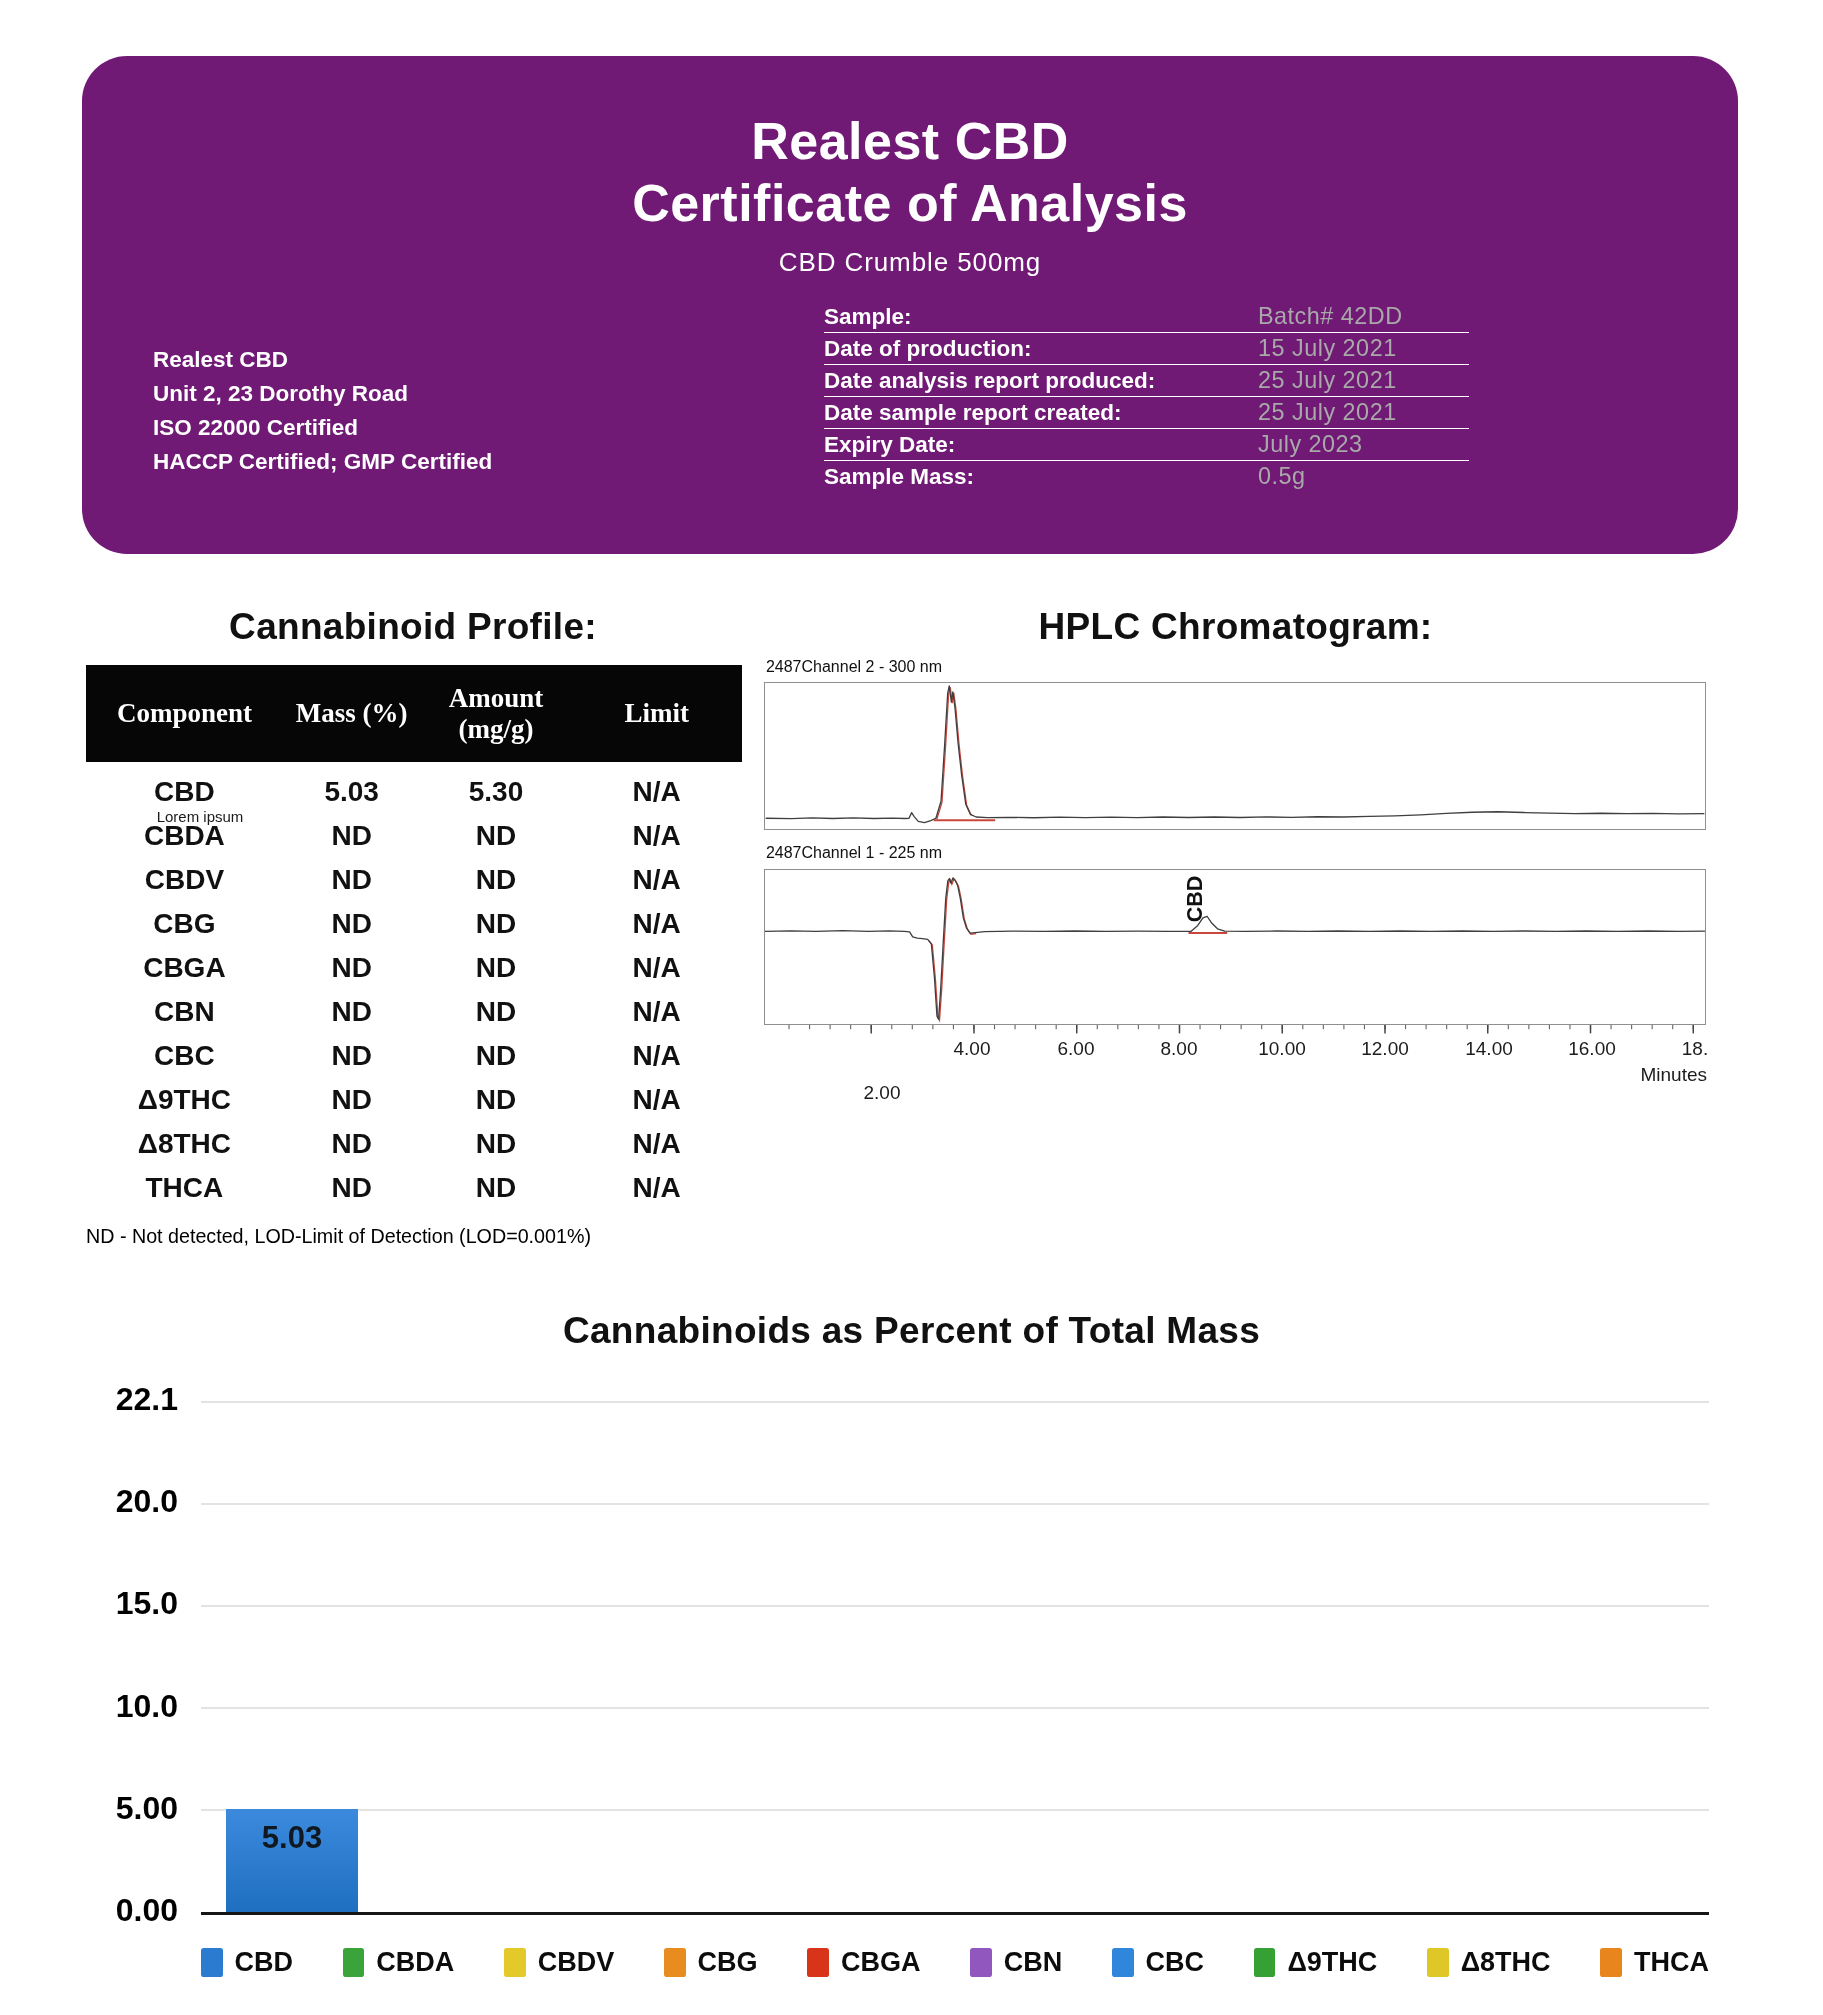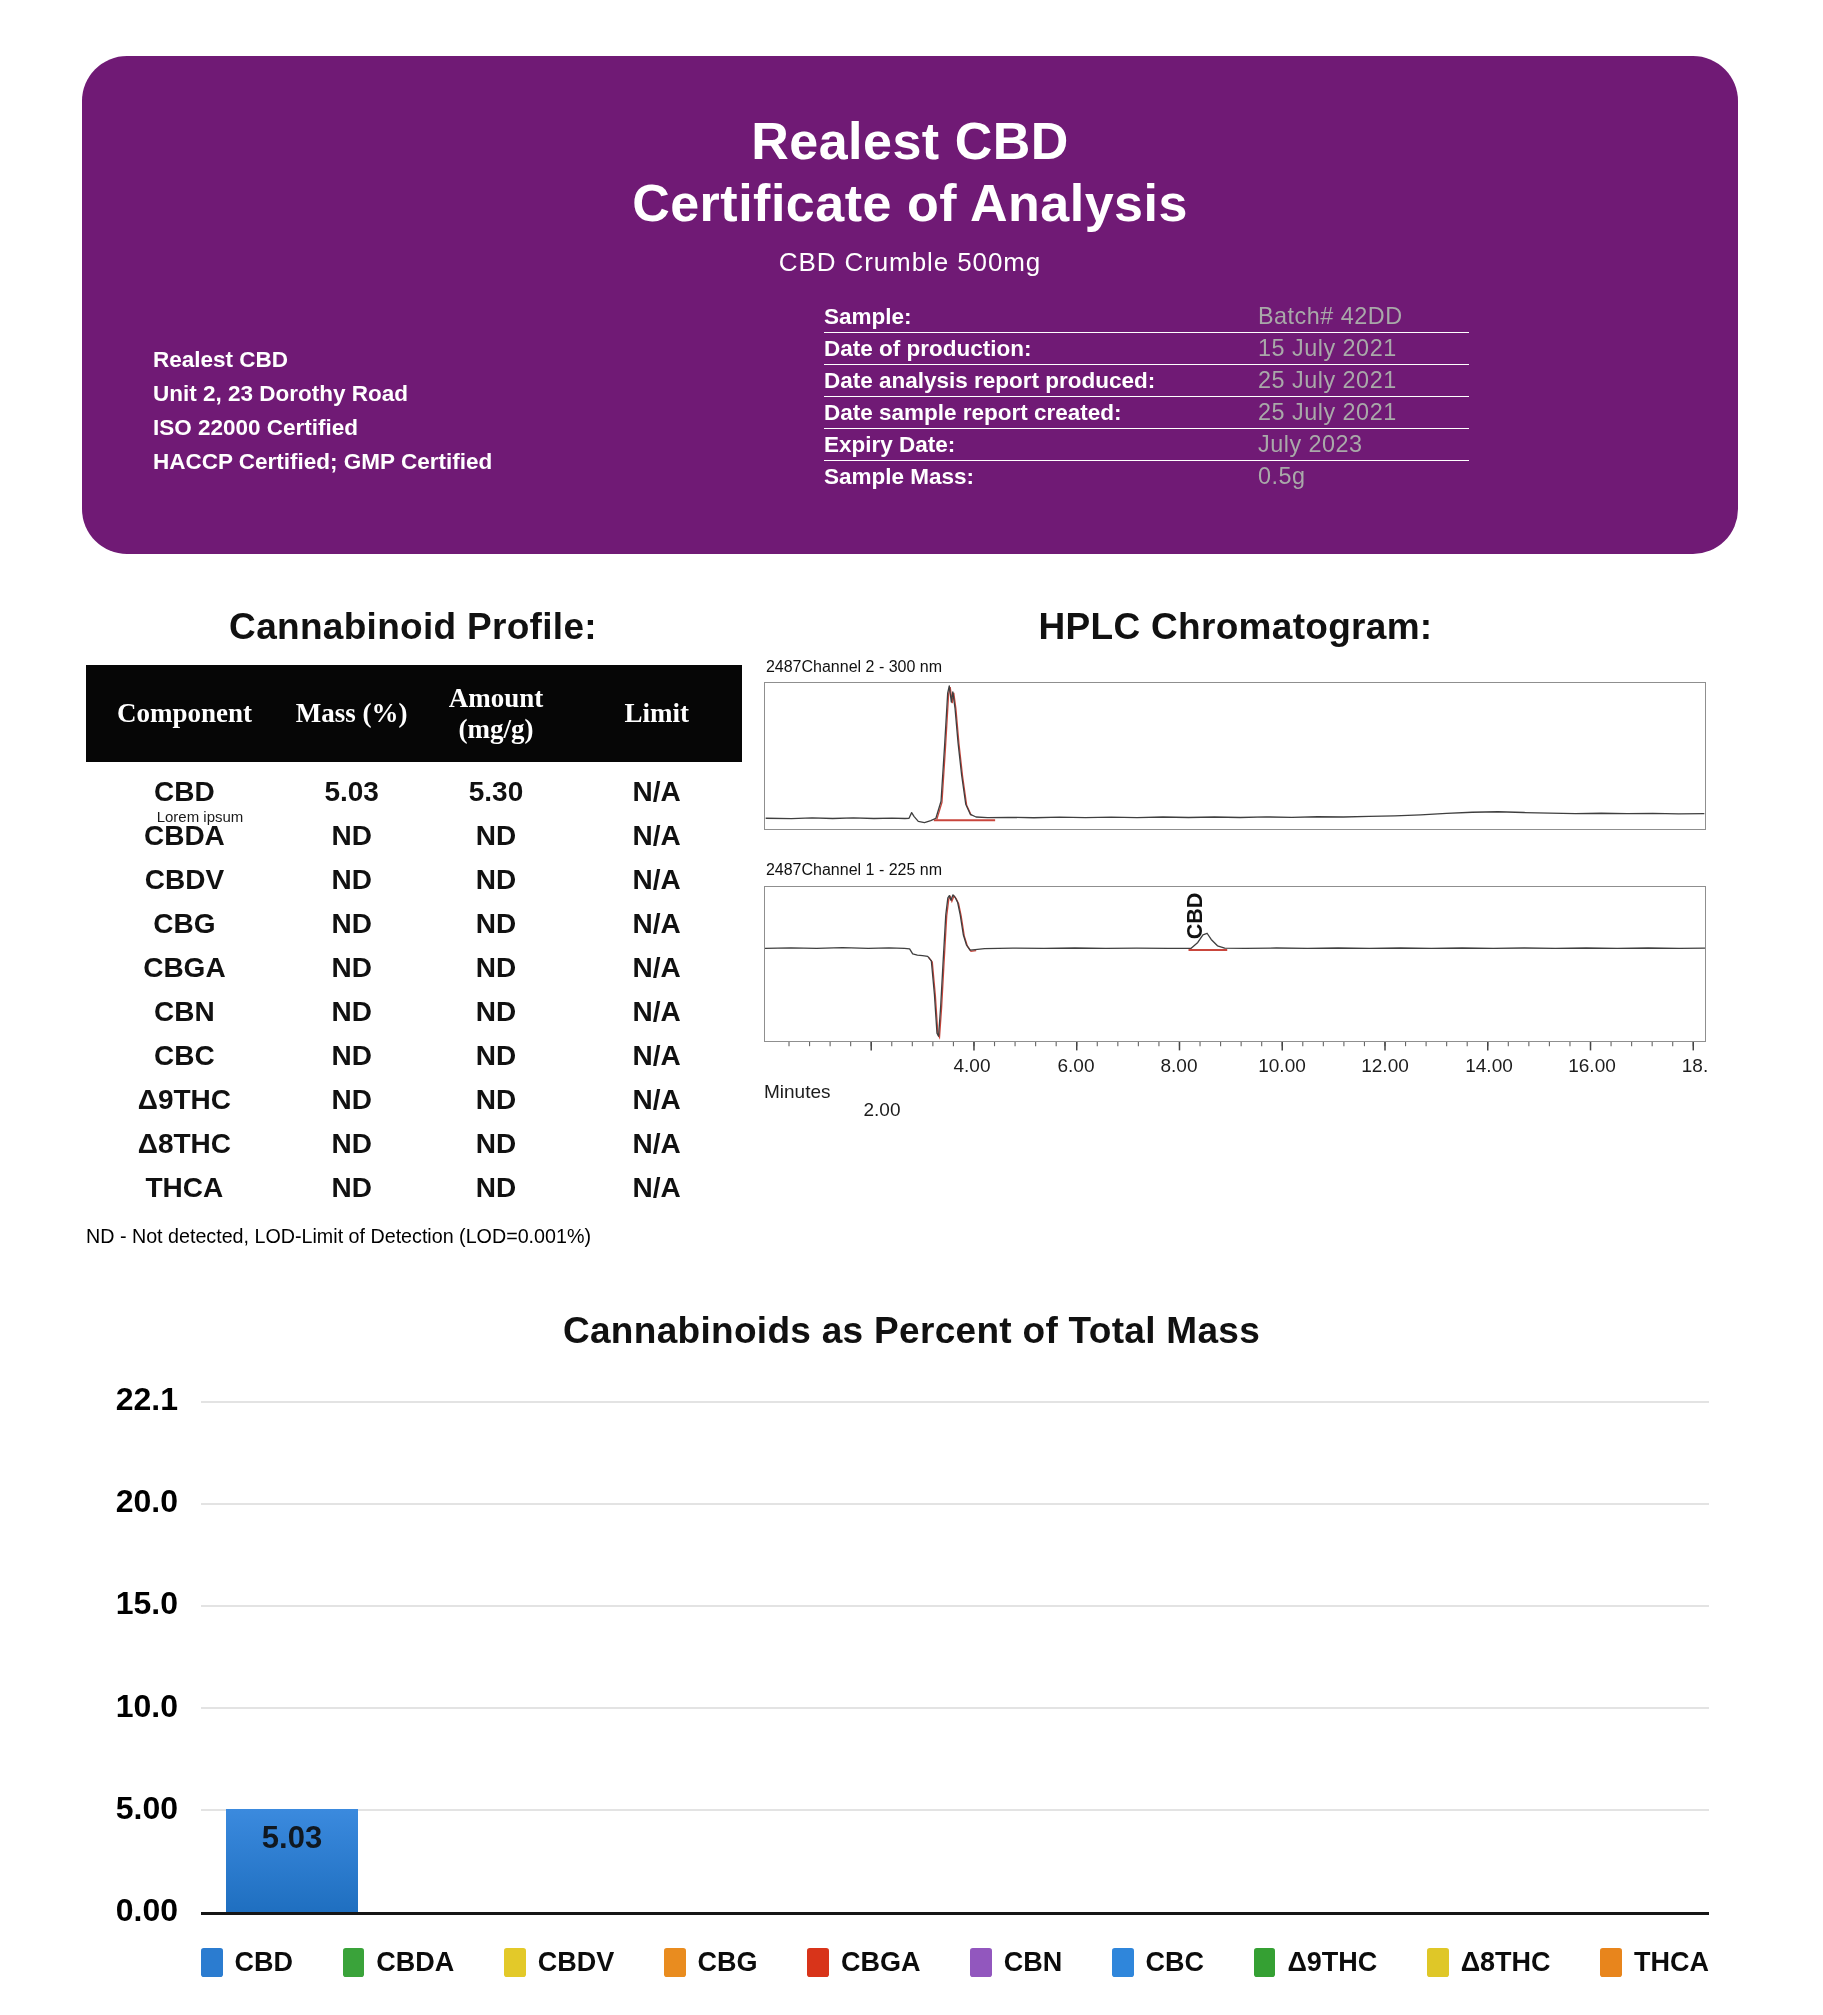--- a/index.html
+++ b/index.html
@@ -27,26 +27,26 @@
   .phead{background:#060606;color:#fff;height:97px;display:grid;grid-template-columns:30% 21% 23% 26%;
     align-items:center;text-align:center;font-family:"Liberation Serif", serif;font-weight:700;font-size:27px;line-height:31px;}
   .pbody{margin-top:7.5px;}
   .prow{display:grid;grid-template-columns:30% 21% 23% 26%;text-align:center;font-weight:700;font-size:28px;height:44px;align-items:center;}
   .pcell{position:relative;}
   .pnote{position:absolute;left:50%;transform:translateX(-32%);top:-12px;font-size:15px;font-weight:400;color:#1a1a1a;white-space:nowrap;}
   .pfoot{margin-top:15px;font-size:19.7px;font-weight:400;color:#000;text-align:left;}
   
   .hplc{position:absolute;left:764px;top:658px;width:943px;}
   .chlabel{font-size:16px;color:#101010;margin:0 0 4.7px 1.9px;height:19.7px;}
-  .chlabel.second{margin-top:31px;}
+  .chlabel.second{margin-top:14px;}
   .chbox{border:1.9px solid #8f8f8f;background:#fff;width:940px;position:relative;}
   .chbox svg{display:block;}
   .axis-wrap{position:relative;width:943px;height:66px;}
   .xticklab{position:absolute;font-size:19px;color:#1c1c1c;width:84px;text-align:center;top:13px;}
-  .minutes{position:absolute;top:39px;width:100%;text-align:left;font-size:19px;color:#1c1c1c;}
+  .minutes{position:absolute;top:39px;width:100%;text-align:right;font-size:19px;color:#1c1c1c;}
   
   .chart{position:absolute;left:0;top:1310px;width:1823px;height:693px;}
   .chart-title{width:100%;text-align:center;font-size:37px;font-weight:800;letter-spacing:0.3px;}
   .plot{position:absolute;left:201px;top:91px;width:1508px;height:511px;border-bottom:3.7px solid #161616;}
   .gridline{position:absolute;left:0;width:100%;height:1.9px;background:#e3e3e3;}
   .ylab{position:absolute;left:0;width:178px;text-align:right;font-size:32px;font-weight:800;color:#000;}
   .bar{position:absolute;bottom:0;text-align:center;}
   .bar-label{font-size:31px;font-weight:800;color:#101820;padding-top:11.2px;}
   .legend{position:absolute;left:201px;top:637px;width:1508px;display:flex;justify-content:space-between;align-items:center;}
   .leg-item{display:flex;align-items:center;gap:12px;font-size:27px;font-weight:700;color:#0c0c0c;}

